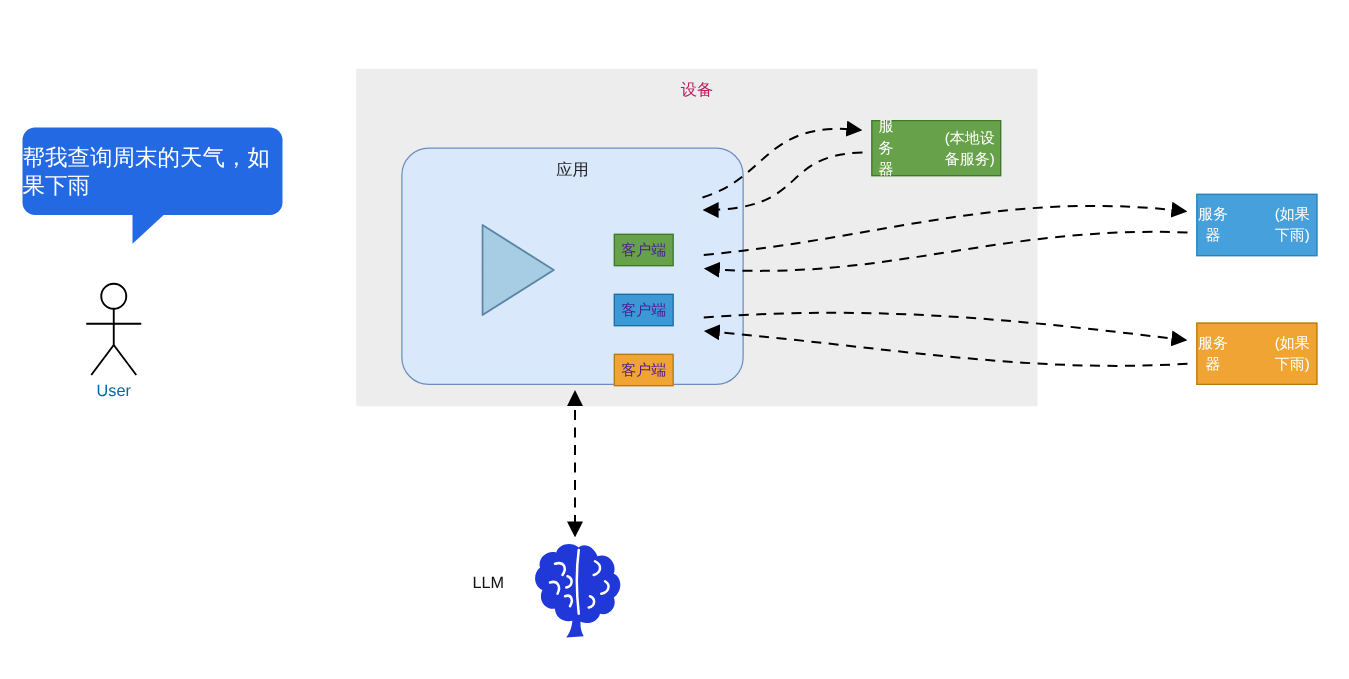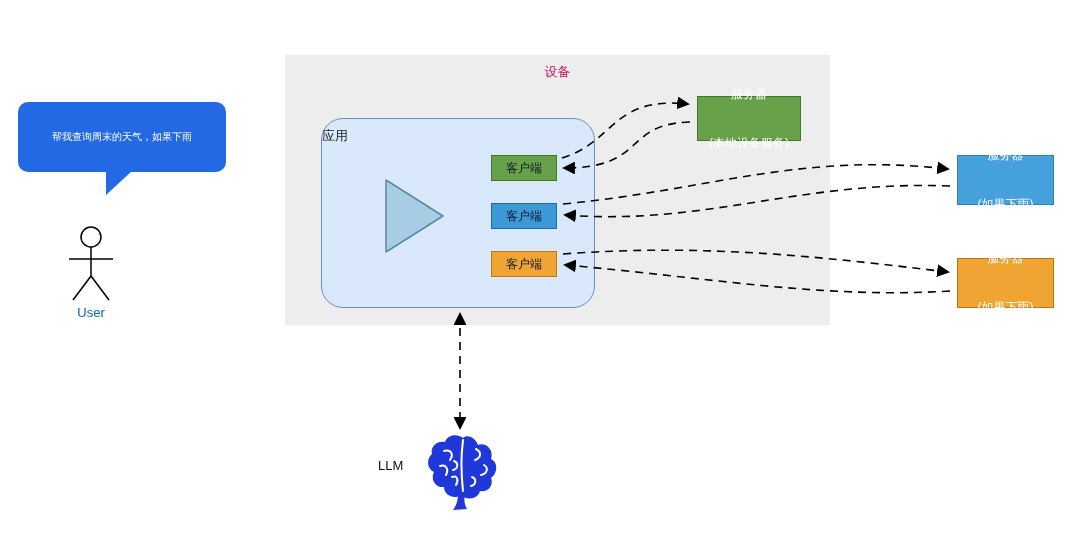--- a/index.html
+++ b/index.html
@@ -2,46 +2,46 @@
 <html><head>
 <meta charset="utf-8">
 <style>
   * { margin:0; padding:0; box-sizing:border-box; }
   html,body { background:#fff; font-family:"Liberation Sans","DejaVu Sans",sans-serif; }
   .canvas { position:relative; width:1079px; height:543px; background:#fff; overflow:hidden; }
 
   .arrows { position:absolute; left:0; top:0; z-index:6; pointer-events:none; }
 
   .speech-bubble { position:absolute; left:18px; top:102px; width:208px; height:70px;
-    background:#2269e3; border-radius:10px; color:#fff; font-size:10px; line-height:22px;
+    background:#2269e3; border-radius:10px; color:#fff; font-size:18px; line-height:22px;
     display:flex; flex-direction:row; justify-content:center; align-items:center; z-index:3; }
   .bubble-tail { position:absolute; left:88px; bottom:-23px; width:0; height:0;
     border-top:24px solid #2269e3; border-right:26px solid transparent; }
 
   .stick-figure { position:absolute; left:60px; top:224px; z-index:2; }
   .user-label { position:absolute; left:61px; top:305px; width:60px; text-align:center;
     font-size:13px; color:#0369a1; }
 
   .device-box { position:absolute; left:285px; top:55px; width:545px; height:270px;
     background:#ededed; z-index:1; }
   .device-label { text-align:center; padding-top:8px; font-size:13px; color:#be185d; }
 
   .app-box { position:absolute; left:321px; top:118px; width:274px; height:190px;
     background:#dae8fc; border:1px solid #6c8ebf; border-radius:22px; z-index:2; }
-  .app-label { text-align:left; padding-top:8px; font-size:13px; color:#222; }
+  .app-label { text-align:center; padding-top:8px; font-size:13px; color:#222; }
   .play-icon { position:absolute; left:385px; top:179px; z-index:3; }
 
-  .client { position:absolute; width:66px; height:26px; display:flex; align-items:center;
-    justify-content:center; color:#0f172a; font-size:12px; z-index:4; border:1px solid transparent; }
+  .client { position:absolute; width:48px; height:26px; display:flex; align-items:center;
+    justify-content:center; color:#4c1d95; font-size:12px; z-index:4; border:1px solid transparent;margin-top:32px; }
   .client-0 { left:491px; top:155px; border-color:#3e7a28; }
   .client-1 { left:491px; top:203px; border-color:#1f6da5; }
   .client-2 { left:491px; top:251px; border-color:#b8790e; }
 
   .server { position:absolute; color:#fff; font-size:12px; line-height:17px; display:flex;
-    flex-direction:column; align-items:center; justify-content:center; text-align:center; z-index:4;gap:32px; }
+    flex-direction:row; align-items:center; justify-content:center; text-align:center; z-index:4;gap:32px; }
   .server-local   { left:697px; top:96px;  width:104px; height:45px; border:1px solid #3e7a28; }
   .server-weather { left:957px; top:155px; width:97px;  height:50px; border:1px solid #2e80b8; }
   .server-map     { left:957px; top:258px; width:97px;  height:50px; border:1px solid #b8790e; }
 
   .llm-label { position:absolute; left:378px; top:458px; font-size:13px; color:#111; }
   .brain { position:absolute; left:428px; top:433px; z-index:3; }
 </style>
 </head>
 <body>
 

